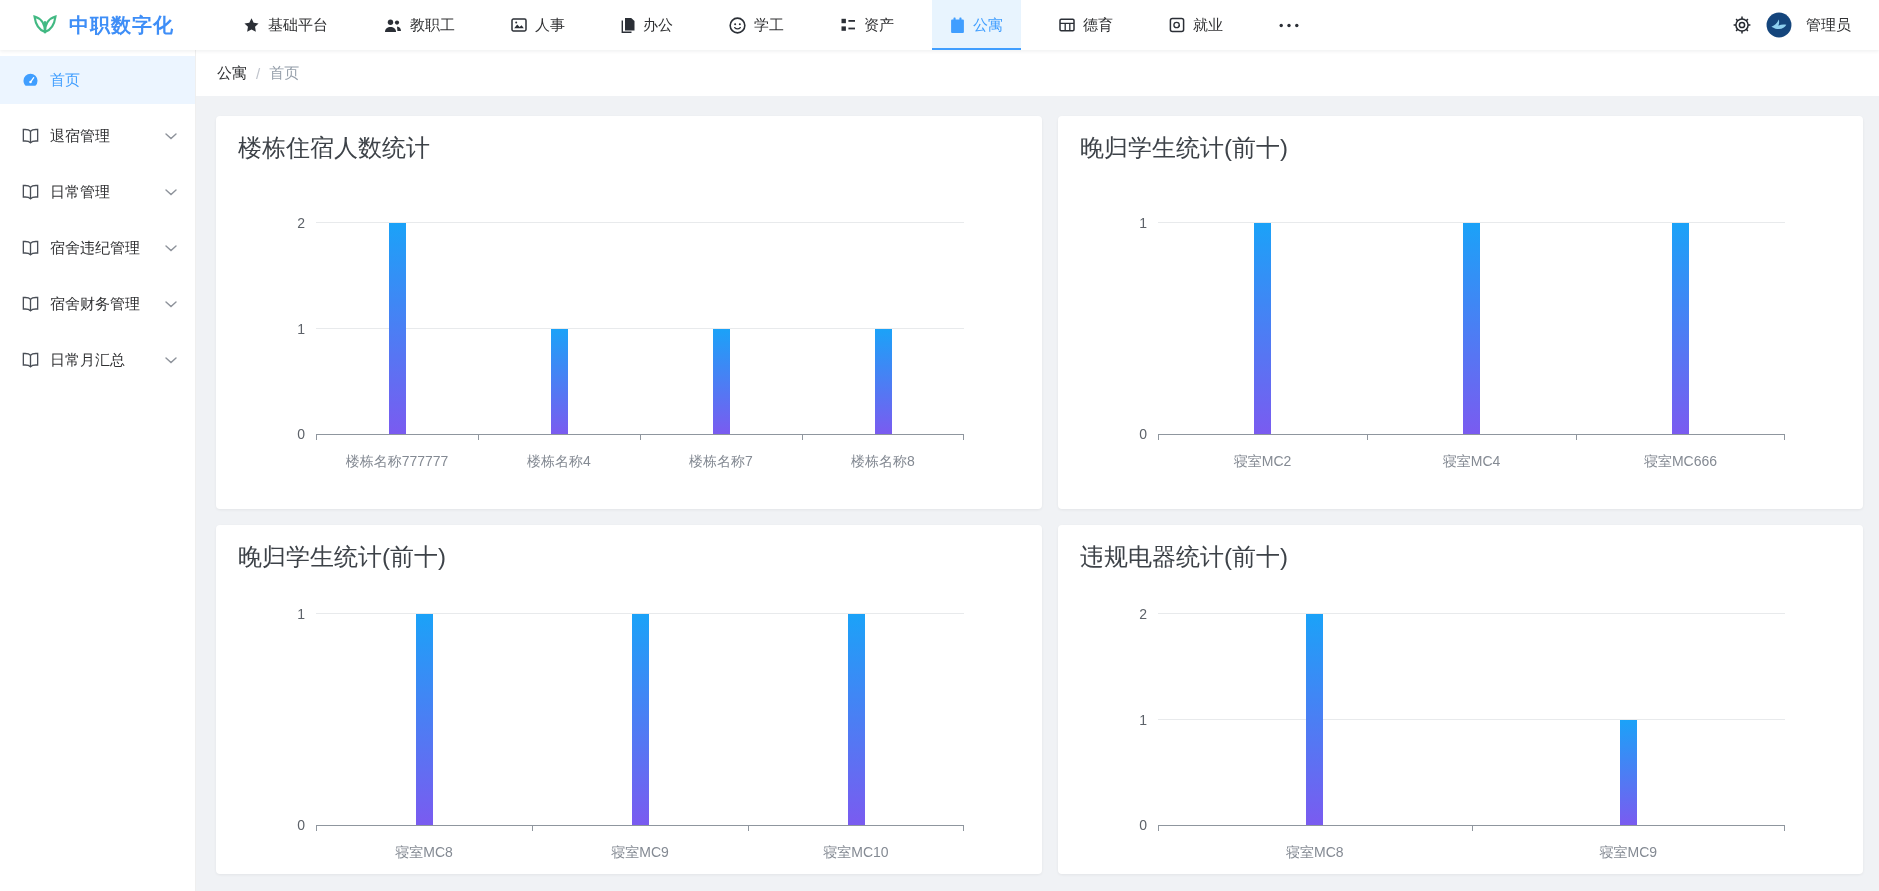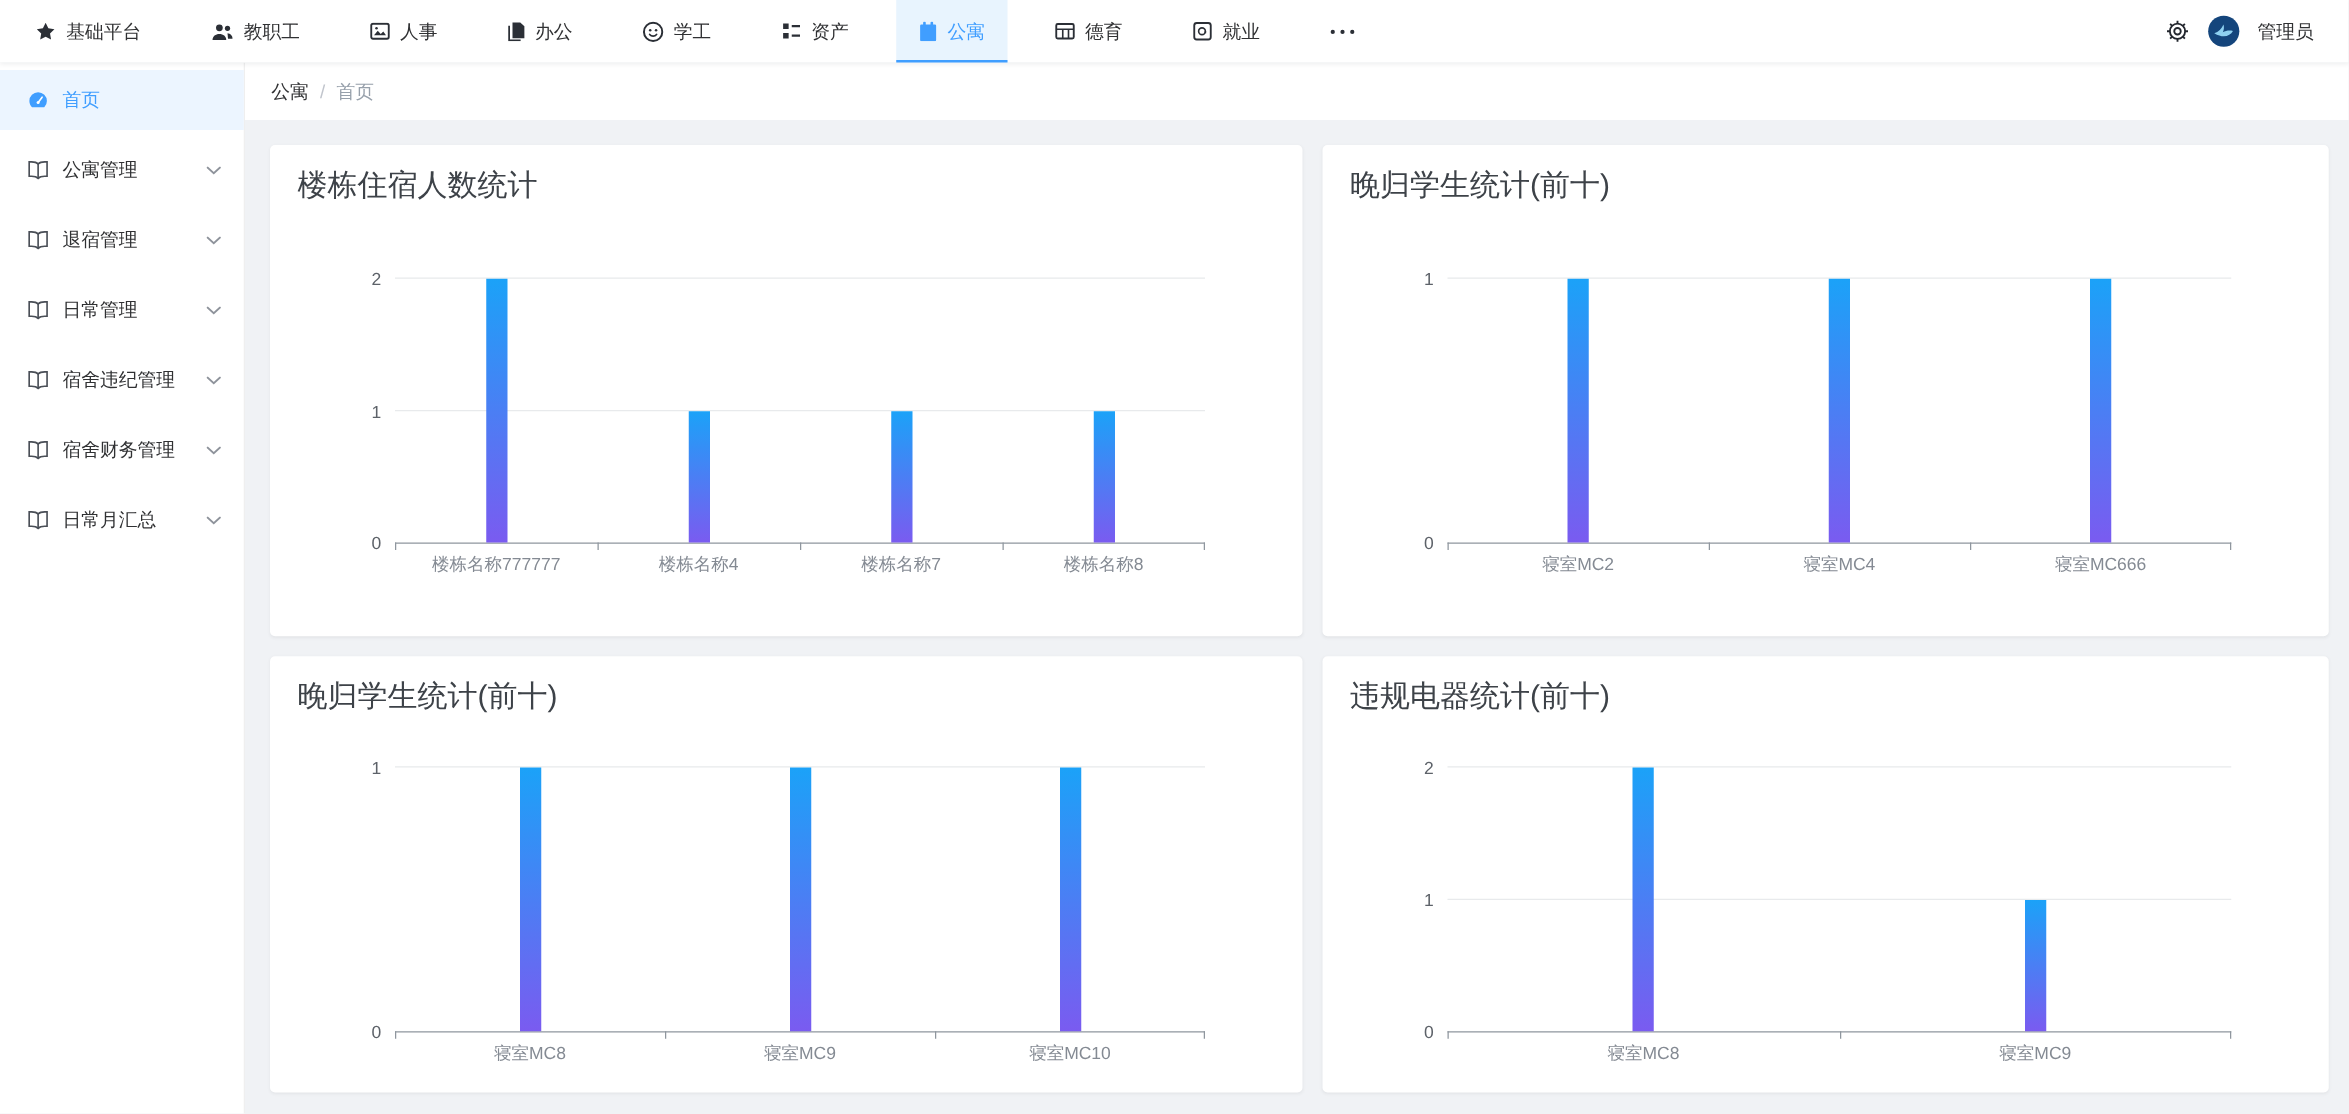--- a/index.html
+++ b/index.html
@@ -51,27 +51,37 @@
   .plot { position:absolute; left:100px; right:78px; height:211px; border-bottom:1px solid #8f969e; }
   .card.tall .plot { top:108px; }
   .card.short .plot { top:90px; }
   .gridline { position:absolute; left:0; right:0; height:1px; background:#e8eaec; }
   .ylabel { position:absolute; right:100%; padding-right:11px; font-size:14px; color:#5d6269;
     line-height:16px; white-space:nowrap; }
   .cols { position:absolute; left:0; right:0; top:0; bottom:0; display:flex; align-items:flex-end; }
   .col { flex:1; display:flex; justify-content:center; }
   .bar { width:17px; }
   .xtick { position:absolute; top:100%; width:1px; height:6px; background:#8f969e; }
-  .xlabels { position:absolute; top:100%; left:0; right:0; margin-top:9px; display:flex; }
+  .xlabels { position:absolute; top:100%; left:0; right:0; margin-top:19px; display:flex; }
   .xlabel { flex:1; text-align:center; font-size:14px; color:#848a93; white-space:nowrap; }
 </style>
 </head>
 <body>
 
 <header class="topnav">
+  <div class="logo">
+    <span>
+      <svg viewBox="0 0 30 24" width="30" height="24" fill="none" stroke="#42b983" stroke-width="2.1" stroke-linecap="round">
+        <path d="M15 21C15 13 11 7.5 4.5 5.5c1 7.5 4.5 13.5 10.5 15.5z"></path>
+        <path d="M15 21c0-8 4-13.5 10.5-15.5-1 7.5-4.5 13.5-10.5 15.5z"></path>
+        <path d="M15 20v-9"></path>
+      </svg>
+    </span>
+    <span class="logo-text">中职数字化</span>
+  </div>
   <nav class="nav-menu">
       <div class="nav-item">
         <span class="nicon">
           <svg viewBox="0 0 16 16" width="17" height="17">
             <path fill="currentColor" d="M8 1.2l2.05 4.15 4.58.67-3.31 3.23.78 4.56L8 11.66l-4.1 2.15.78-4.56L1.37 6.02l4.58-.67z"></path>
           </svg>
         </span>
         <span>基础平台</span>
       </div>
       <div class="nav-item">
@@ -195,34 +205,20 @@
         </span>
         <span class="slabel">首页</span>
       </div>
       <div class="side-item">
         <span class="sicon">
           <svg viewBox="0 0 18 17" width="17" height="16" fill="none" stroke="currentColor" stroke-width="1.4">
             <path d="M9 3.4C7.8 2.1 6 1.6 3.4 1.6H1.4v12.2h2c2.6 0 4.4.5 5.6 1.8 1.2-1.3 3-1.8 5.6-1.8h2V1.6h-2C12 1.6 10.2 2.1 9 3.4z"></path>
             <path d="M9 3.4v12.2"></path>
           </svg>
         </span>
-        <span class="slabel">公寓管理</span>
-        <span class="chev">
-          <svg viewBox="0 0 12 7" width="12" height="7">
-            <path d="M1 1l5 4.6L11 1" fill="none" stroke="currentColor" stroke-width="1.4" stroke-linecap="round"></path>
-          </svg>
-        </span>
-      </div>
-      <div class="side-item">
-        <span class="sicon">
-          <svg viewBox="0 0 18 17" width="17" height="16" fill="none" stroke="currentColor" stroke-width="1.4">
-            <path d="M9 3.4C7.8 2.1 6 1.6 3.4 1.6H1.4v12.2h2c2.6 0 4.4.5 5.6 1.8 1.2-1.3 3-1.8 5.6-1.8h2V1.6h-2C12 1.6 10.2 2.1 9 3.4z"></path>
-            <path d="M9 3.4v12.2"></path>
-          </svg>
-        </span>
         <span class="slabel">退宿管理</span>
         <span class="chev">
           <svg viewBox="0 0 12 7" width="12" height="7">
             <path d="M1 1l5 4.6L11 1" fill="none" stroke="currentColor" stroke-width="1.4" stroke-linecap="round"></path>
           </svg>
         </span>
       </div>
       <div class="side-item">
         <span class="sicon">
           <svg viewBox="0 0 18 17" width="17" height="16" fill="none" stroke="currentColor" stroke-width="1.4">

